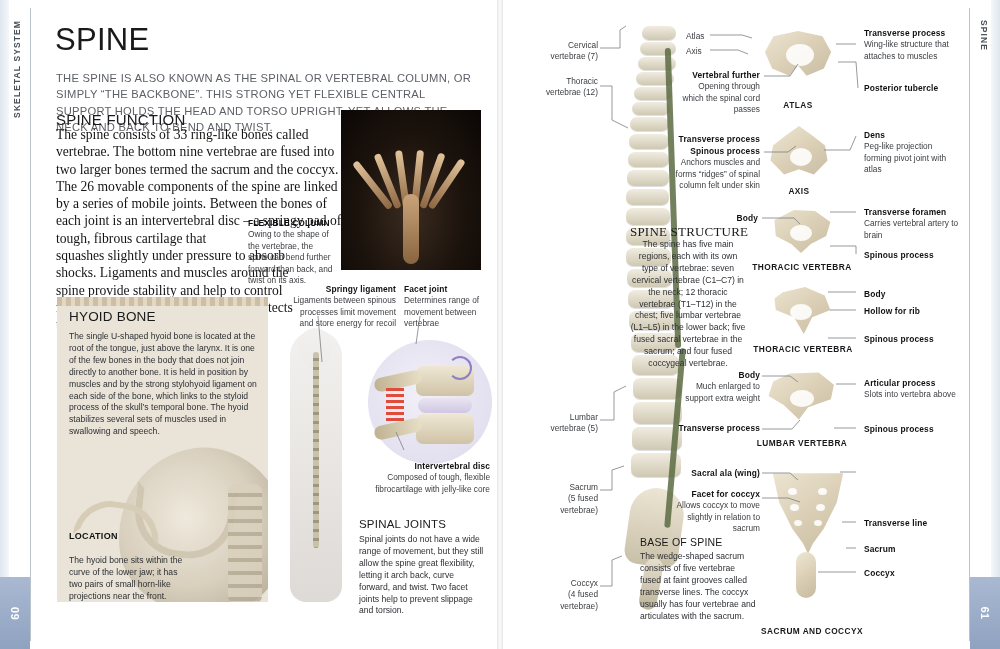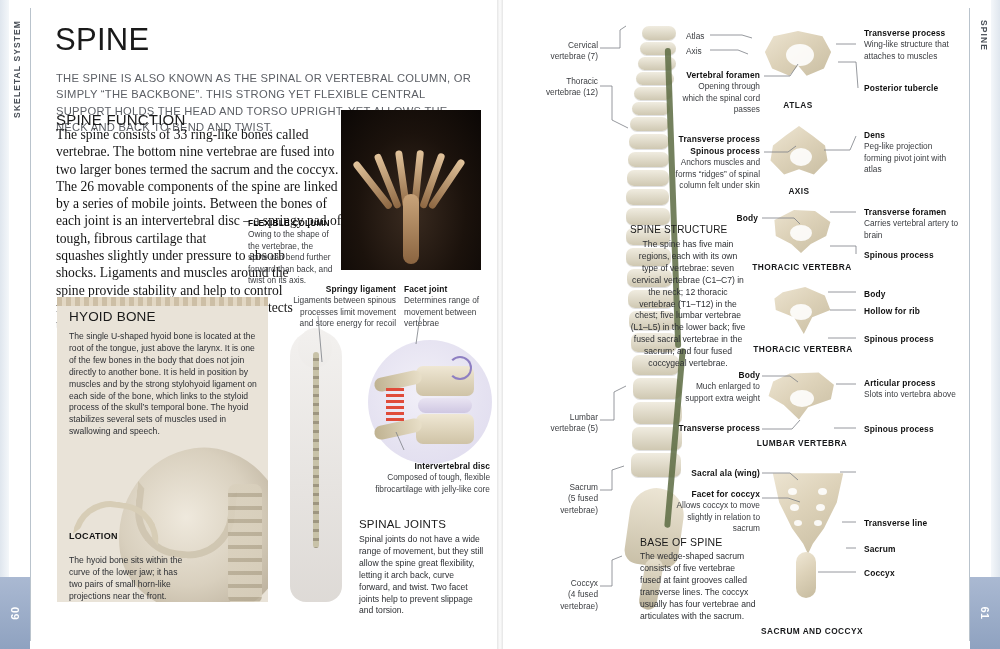--- a/index.html
+++ b/index.html
@@ -244,21 +244,21 @@
   <div class="cap r" style="left:522px;top:482px;width:76px;white-space:pre-line;">Sacrum
 (5 fused
 vertebrae)</div>
   <div class="cap r" style="left:522px;top:578px;width:76px;white-space:pre-line;">Coccyx
 (4 fused
 vertebrae)</div>
 
   <div class="cap" style="left:686px;top:31px;width:50px;">Atlas</div>
   <div class="cap" style="left:686px;top:46px;width:50px;">Axis</div>
 
-  <h2 class="sect" style="left:630px;top:224px;font-size:10px;">SPINE STRUCTURE</h2>
+  <h2 class="sect" style="left:630px;top:224px;font-size:13px;font-family:Liberation Serif, serif;">SPINE STRUCTURE</h2>
   <div class="blk" style="left:630px;top:239px;width:116px;text-align:center;">The spine has five main regions, each with its own type of vertebrae: seven cervical vertebrae (C1–C7) in the neck; 12 thoracic vertebrae (T1–T12) in the chest; five lumbar vertebrae (L1–L5) in the lower back; five fused sacral vertebrae in the sacrum; and four fused coccygeal vertebrae.</div>
 
   <h2 class="sect" style="left:640px;top:536px;font-size:10.5px;">BASE OF SPINE</h2>
   <div class="blk" style="left:640px;top:551px;width:118px;">The wedge-shaped sacrum consists of five vertebrae fused at faint grooves called transverse lines. The coccyx usually has four vertebrae and articulates with the sacrum.</div>
 
   <div class="bone b-atlas" style="left:762px;top:28px;width:72px;height:52px;">
     <div class="shape"></div>
       <div class="hole" style="left:24px;top:16px;width:28px;height:22px;"></div>
   </div>
   <div class="vname" style="left:762px;top:100px;width:72px;">ATLAS</div>
@@ -295,21 +295,21 @@
     <div class="hole" style="left:48px;top:36px;width:9px;height:7px;"></div>
     <div class="hole" style="left:26px;top:52px;width:8px;height:6px;"></div>
     <div class="hole" style="left:46px;top:52px;width:8px;height:6px;"></div>
   </div>
   <div class="bone" style="left:796px;top:552px;width:20px;height:46px;">
     <div class="shape" style="border-radius:10px;"></div>
   </div>
   <div class="vname" style="left:752px;top:602px;width:120px;margin-top:24px;">SACRUM AND COCCYX</div>
 
   <div class="cap r" style="left:676px;top:70px;width:84px;">
-    <span class="h">Vertebral foramen</span>
+    <span class="h">Vertebral further</span>
     <span>Opening through which the spinal cord passes</span>
   </div>
   <div class="cap r" style="left:676px;top:134px;width:84px;">
     <span class="h">Transverse process</span>
   </div>
   <div class="cap r" style="left:668px;top:146px;width:92px;">
     <span class="h">Spinous process</span>
     <span>Anchors muscles and forms “ridges” of spinal column felt under skin</span>
   </div>
   <div class="cap r" style="left:700px;top:213px;width:58px;">

